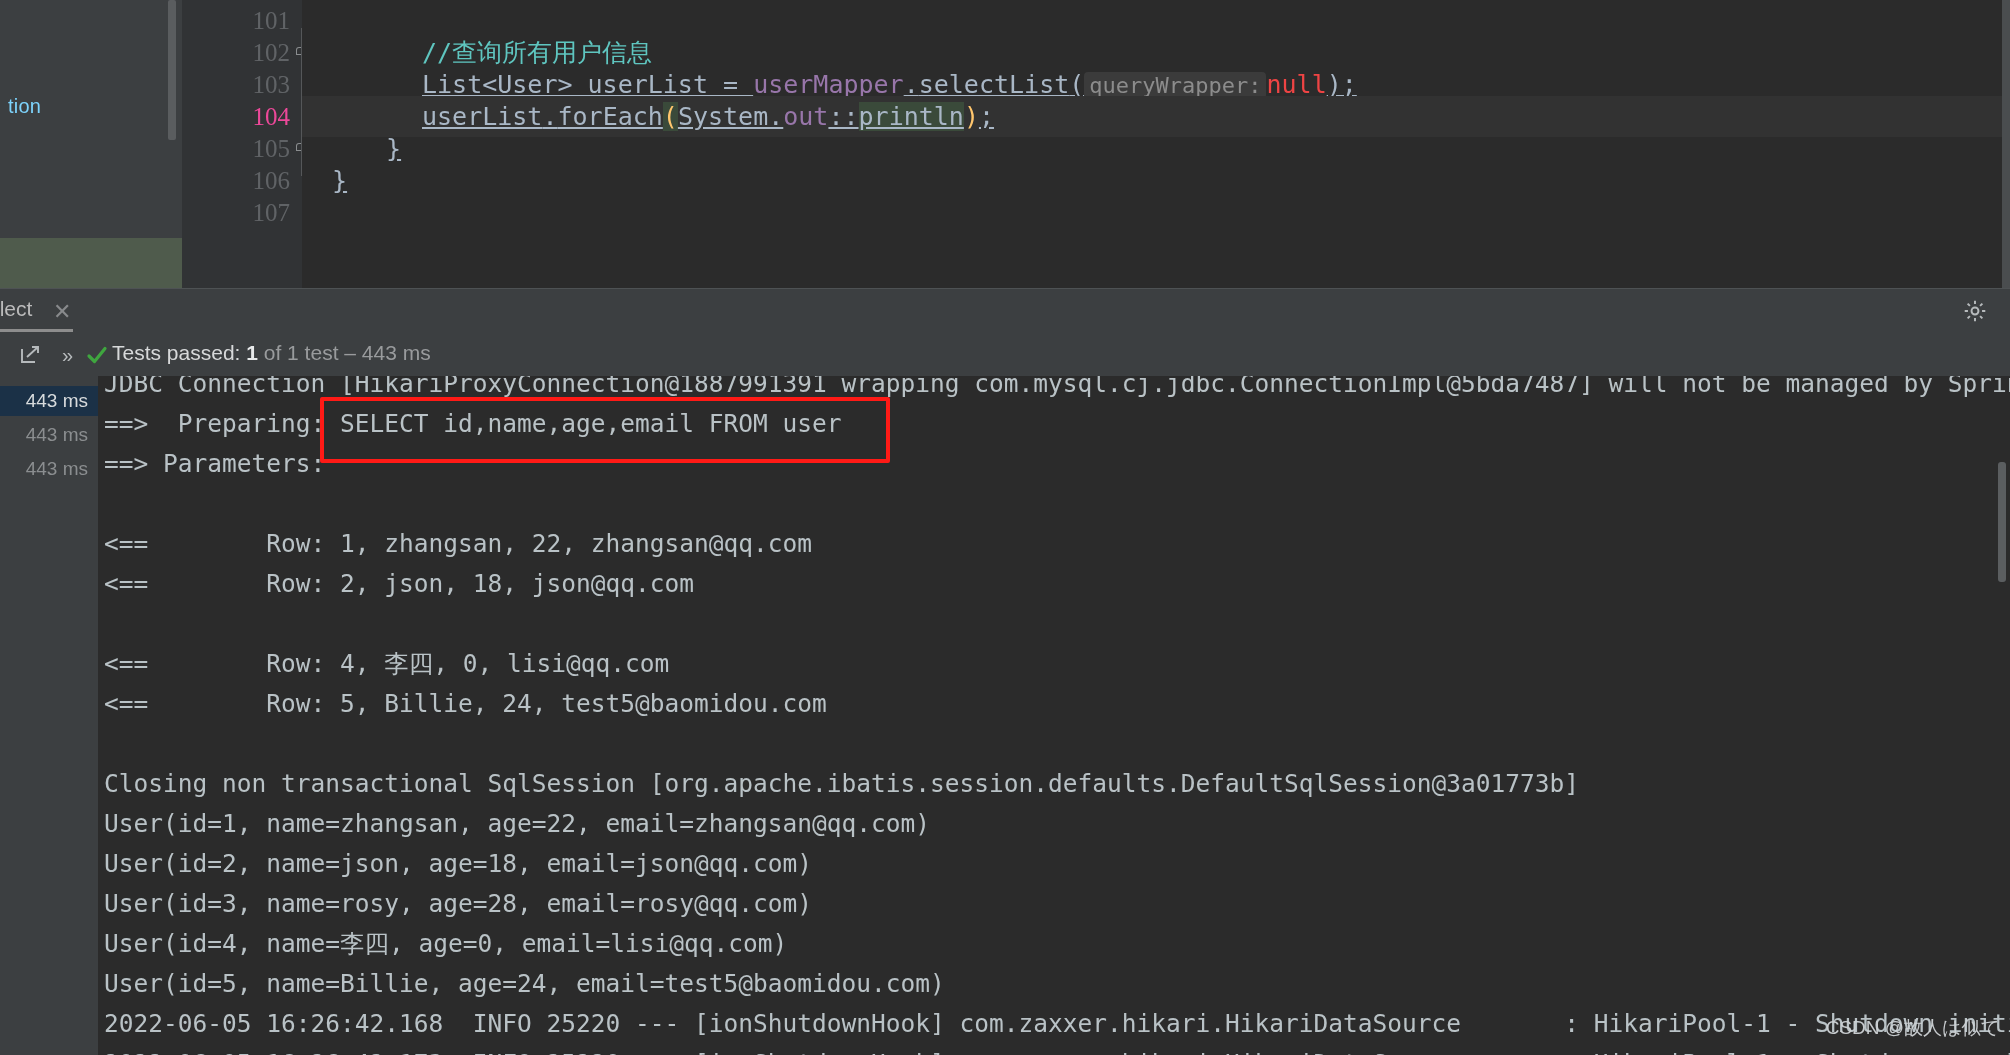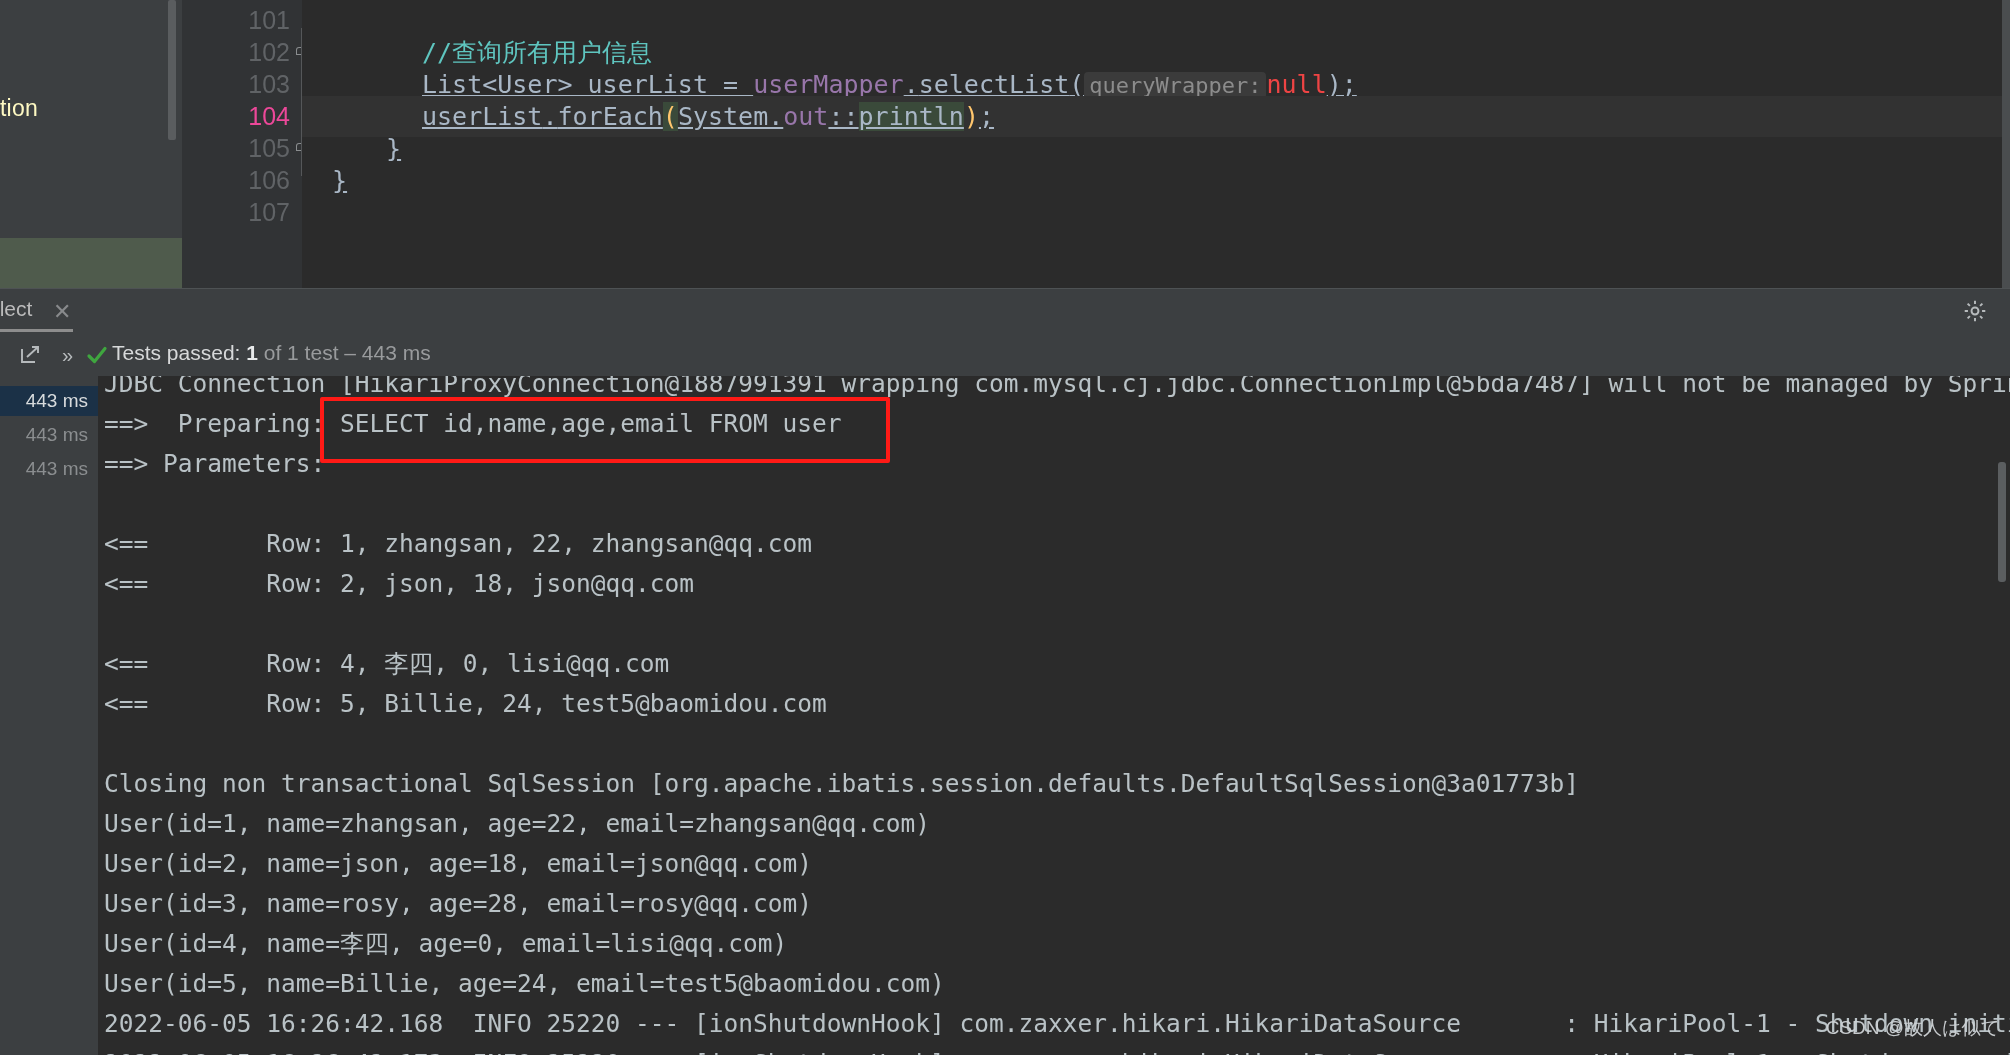--- a/index.html
+++ b/index.html
@@ -16,41 +16,41 @@
   .editor-area {
     position: absolute; left: 0; top: 0; width: 2010px; height: 288px;
     background: #2b2b2b; overflow: hidden;
   }
   
   .left-peek {
     position: absolute; left: 0; top: 0; width: 182px; height: 288px;
     background: #3c3f41;
   }
   .left-peek-label {
-    position: absolute; left: 0; top: 95px; width: 182px;
-    color: #fef9c3; font-family: "Liberation Sans", sans-serif;
-    font-size: 23px; letter-spacing: .2px;
+    position: absolute; left: 8px; top: 95px; width: 182px;
+    color: #7dd3fc; font-family: "Liberation Sans", sans-serif;
+    font-size: 20px; letter-spacing: .2px;
   }
   .left-peek-green {
     position: absolute; left: 0; top: 238px; width: 182px; height: 50px;
     background: #4f5b4c;
   }
   .left-scroll-thumb {
     position: absolute; left: 168px; top: 0px; width: 8px; height: 140px;
     background: #5a5d5f; border-radius: 2px;
   }
 
   
   .gutter {
     position: absolute; left: 182px; top: 0; width: 120px; height: 288px;
     background: #313335;
   }
   .gutter-line {
     position: absolute; right: 12px; width: 100px; text-align: right;
-    color: #606366; font-size: 25px; font-family: Liberation Sans, sans-serif;
+    color: #606366; font-size: 25px; font-family: Liberation Serif, serif;
     line-height: 41px; height: 41px;
   }
   .fold-col {
     position: absolute; left: 288px; top: 0; width: 32px; height: 288px;
   }
   .fold-marker {
     position: absolute; left: 8px; width: 16px; height: 16px;
   }
   .fold-marker::before {
     content: ""; position: absolute; left: 0; top: 2px; width: 14px; height: 7px;

